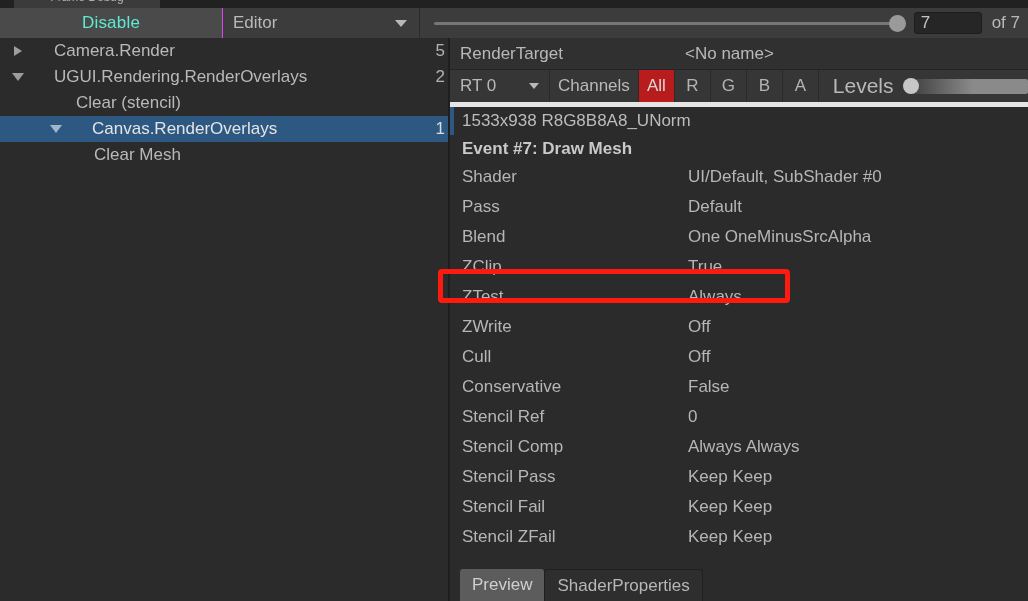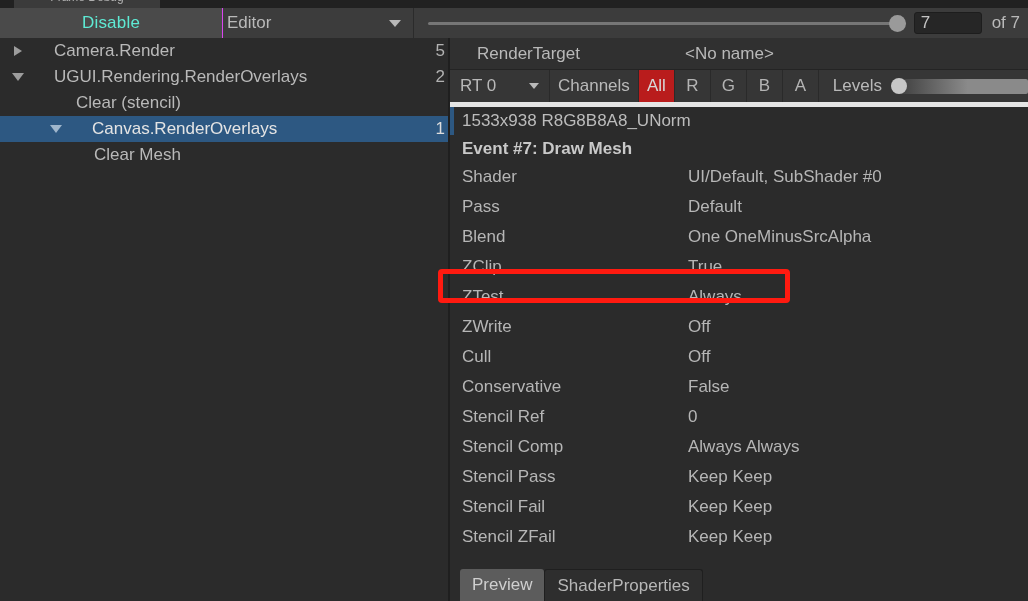--- a/index.html
+++ b/index.html
@@ -61,21 +61,21 @@
     font-size: 17px;
     color: #5eead4;
     letter-spacing: .2px;
   }
   .tb-dropdown {
     width: 178px;
     background: #3c3c3c;
     border-right: 1px solid #2b2b2b;
     display: flex;
     align-items: center;
-    padding: 0 8px 0 4px;
+    padding: 0 8px 0 10px;
     font-size: 17px;
     color: #b9b9b9;
     position: relative;
   }
   .tb-dropdown .caret {
     position: absolute;
     right: 12px;
     top: 50%;
     margin-top: -3px;
     width: 0; height: 0;
@@ -198,21 +198,21 @@
   .rt-header {
     position: relative;
     height: 31px;
     background: #303030;
     border-bottom: 1px solid #242424;
     display: flex;
     align-items: center;
     font-size: 17px;
     color: #b9b9b9;
   }
-  .rt-header .rt-title { position: absolute; left: 10px; margin-left: 17px; }
+  .rt-header .rt-title { position: absolute; left: 10px; }
   .rt-header .rt-name  { position: absolute; left: 235px; }
 
   .rt-controls {
     position: relative;
     height: 32px;
     background: #363636;
     border-bottom: 5px solid #e5e5e5;
     display: flex;
     align-items: stretch;
   }
@@ -258,21 +258,21 @@
     color: #d8d8d8;
   }
   .levels-wrap {
     flex: 1;
     display: flex;
     align-items: center;
     padding-left: 14px;
     border-left: 1px solid #2a2a2a;
     position: relative;
   }
-  .levels-label { font-size: 17px; color: #b9b9b9; margin-right: 12px; }
+  .levels-label { font-size: 21px; color: #b9b9b9; margin-right: 12px; }
   .levels-bar {
     position: relative;
     flex: 1;
     height: 15px;
     background: linear-gradient(to right, #3a3a3a 0%, #8a8a8a 55%, #8a8a8a 100%);
     border-radius: 2px;
     margin-right: 0px;
   }
   .levels-bar .handle {
     position: absolute;

